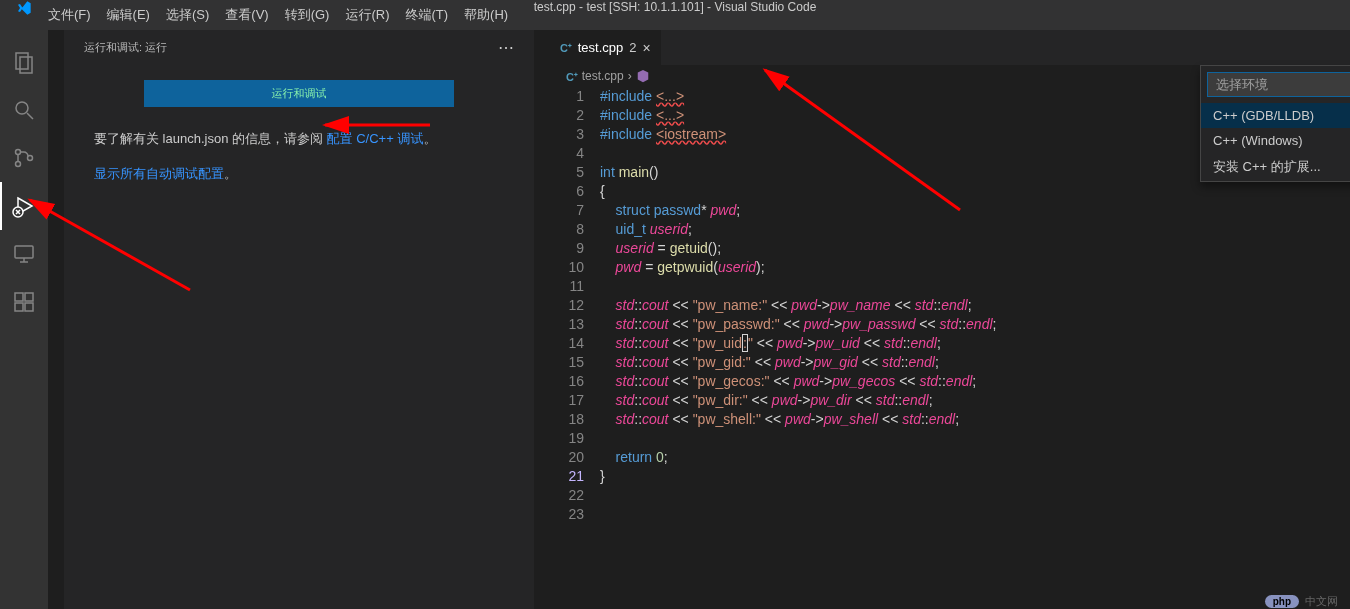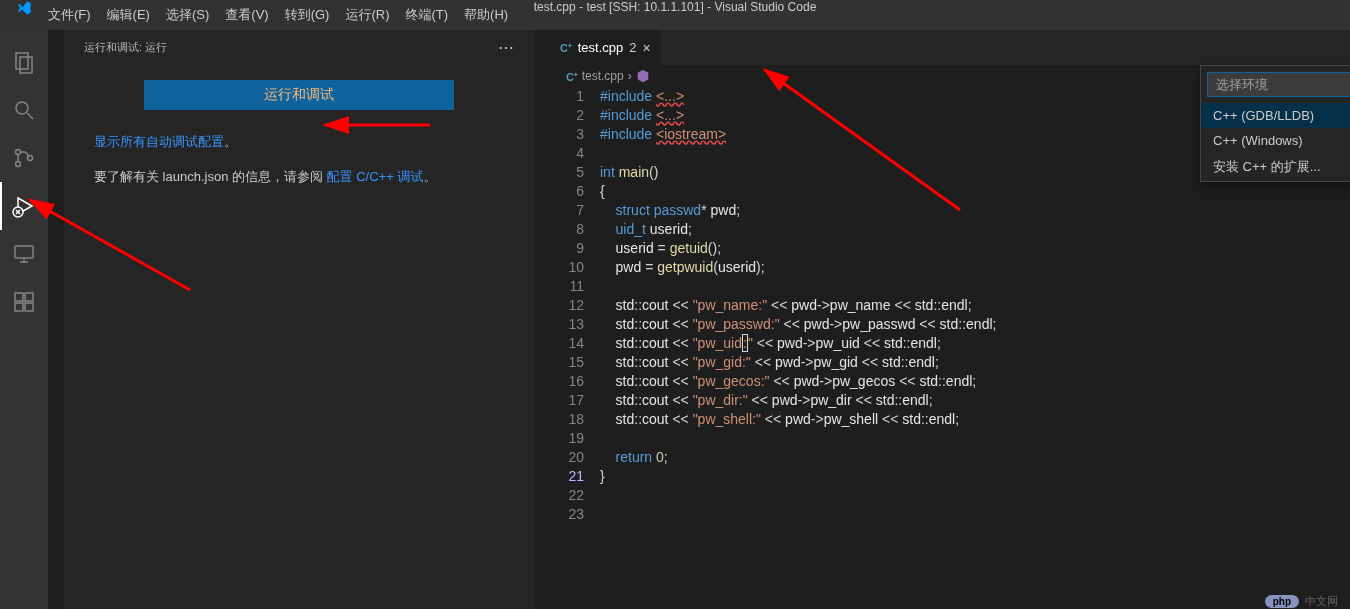--- a/index.html
+++ b/index.html
@@ -16,21 +16,21 @@
 .activitybar { width: 48px; background: #333333; display: flex; flex-direction: column; align-items: center; padding-top: 8px; }
 .activity-item { width: 48px; height: 48px; display: flex; align-items: center; justify-content: center; cursor: pointer; color: #858585; position: relative; }
 .activity-item.active { color: #ffffff; }
 .activity-item.active::before { content: ''; position: absolute; left: 0; top: 0; width: 2px; height: 100%; background: #ffffff; }
 .activity-item svg { width: 24px; height: 24px; }
 
 .sidebar { width: 470px; background: #252526; display: flex; flex-direction: column; }
 .sidebar-header { height: 35px; display: flex; align-items: center; padding: 0 20px; color: #bbbbbb; font-size: 11px; justify-content: space-between; }
 .sidebar-actions { color: #cccccc; font-size: 16px; cursor: pointer; }
 .sidebar-content { padding: 15px 30px; color: #cccccc; line-height: 1.8; }
-.debug-button { background: #0e639c; color: #fdba74; border: none; padding: 6px 14px; width: 310px; margin: 0 auto 20px; display: block; cursor: pointer; font-size: 14px; }
+.debug-button { background: #0e639c; color: #86efac; border: none; padding: 6px 14px; width: 310px; margin: 0 auto 20px; display: block; cursor: pointer; font-size: 11px; }
 .link { color: #3794ff; cursor: pointer; }
 .sidebar-para { margin-bottom: 12px; }
 
 .editor-area { flex: 1; background: #1e1e1e; display: flex; flex-direction: column; position: relative; }
 .tabs { height: 35px; background: #252526; display: flex; align-items: stretch; }
 .tab { display: flex; align-items: center; padding: 0 10px; background: #1e1e1e; border-right: 1px solid #252526; cursor: pointer; gap: 6px; }
 .tab-icon { color: #519aba; font-weight: bold; font-size: 11px; }
 .tab-label { color: #ffffff; }
 .tab-mod { color: #cccccc; }
 .tab-close { color: #cccccc; cursor: pointer; font-size: 14px; }
@@ -39,21 +39,21 @@
 
 .code-area { flex: 1; display: flex; font-family: Consolas, "Courier New", monospace; font-size: 14px; line-height: 19px; }
 .gutter { width: 50px; text-align: right; padding-right: 16px; color: #858585; user-select: none; }
 .gutter .current { color: #c4b5fd; }
 .code { flex: 1; white-space: pre; }
 
 
 .kw { color: #569cd6; }
 .type { color: #569cd6; }
 .func { color: #dcdcaa; }
-.var { color: #e5e5e5; }
+.var { color: #ec4899; font-style: italic; }
 .str { color: #ce9178; }
 .num { color: #b5cea8; }
 .op { color: #d4d4d4; }
 .txt { color: #d4d4d4; }
 .squiggle { text-decoration: underline wavy #f14c4c; }
 
 .quickpick { position: absolute; top: 35px; left: 650px; width: 620px; background: #252526; border: 1px solid #454545; z-index: 100; box-shadow: 0 5px 8px rgba(0,0,0,0.4); }
 .quickpick-input { width: calc(100% - 12px); margin: 6px; background: #3c3c3c; border: 1px solid #0e639c; color: #cccccc; padding: 4px 8px; font-size: 13px; outline: none; }
 .quickpick-input::placeholder { color: #a0a0a0; }
 .quickpick-item { padding: 5px 12px; cursor: pointer; color: #cccccc; }
@@ -130,24 +130,24 @@
   </div>
 
   <div class="sidebar">
     <div class="sidebar-header">
       <span>运行和调试: 运行</span>
       <span class="sidebar-actions">⋯</span>
     </div>
     <div class="sidebar-content">
       <button class="debug-button">运行和调试</button>
       <p class="sidebar-para">
-        <span class="link">显示所有自动调试配置</span><span>。</span>
+        <span>要了解有关 launch.json 的信息，请参阅 </span><span class="link">配置 C/C++ 调试</span><span>。</span>
       </p>
       <p class="sidebar-para">
-        <span>要了解有关 launch.json 的信息，请参阅 </span><span class="link">配置 C/C++ 调试</span><span>。</span>
+        <span class="link">显示所有自动调试配置</span><span>。</span>
       </p>
     </div>
   </div>
 
   <div class="editor-area">
     <div class="tabs">
       <div class="tab">
         <span class="tab-icon">C⁺</span>
         <span class="tab-label">test.cpp</span>
         <span class="tab-mod">2</span>

